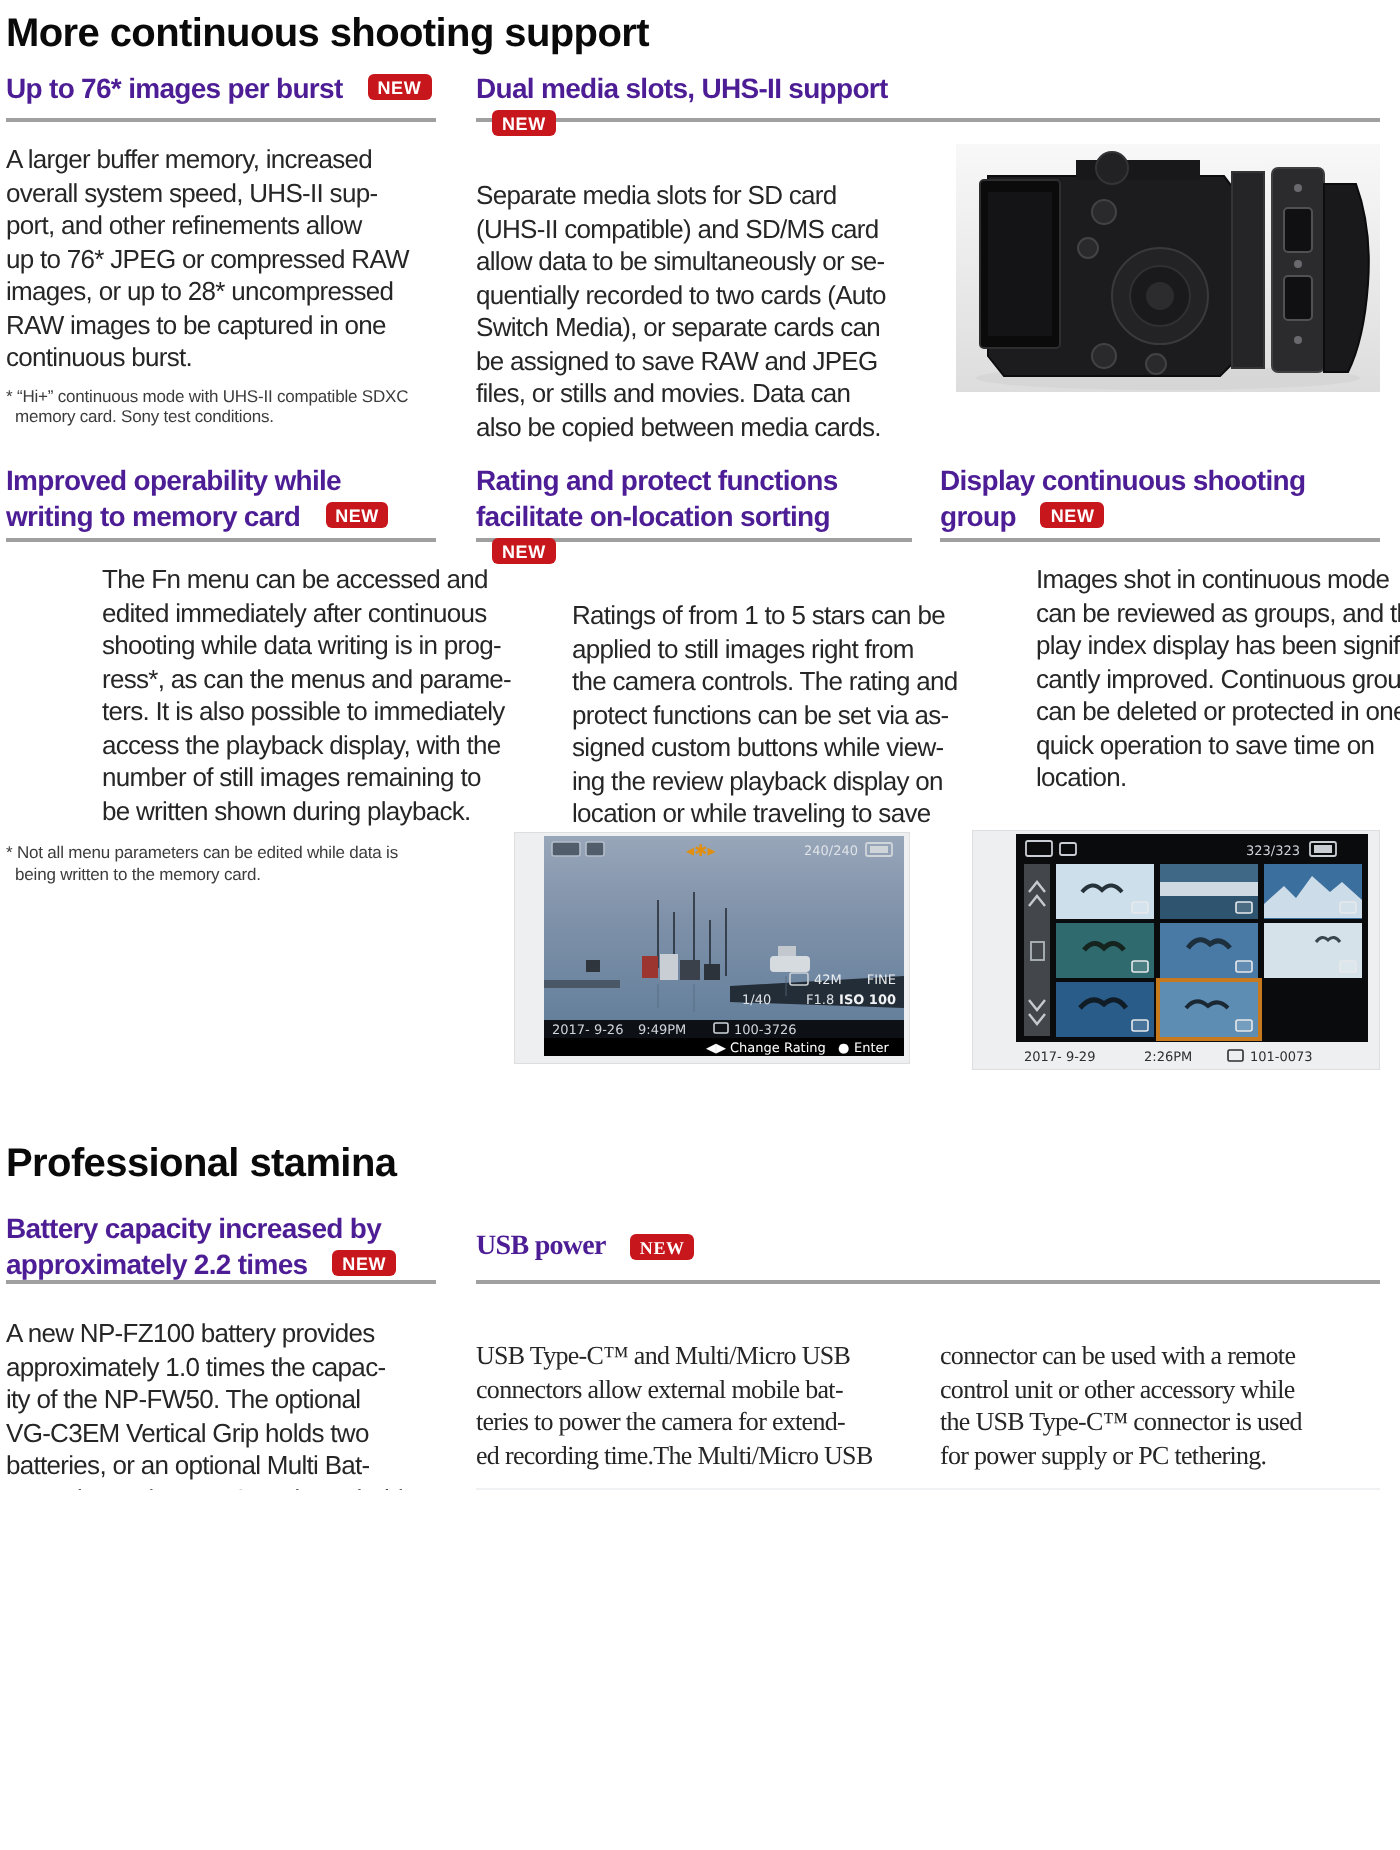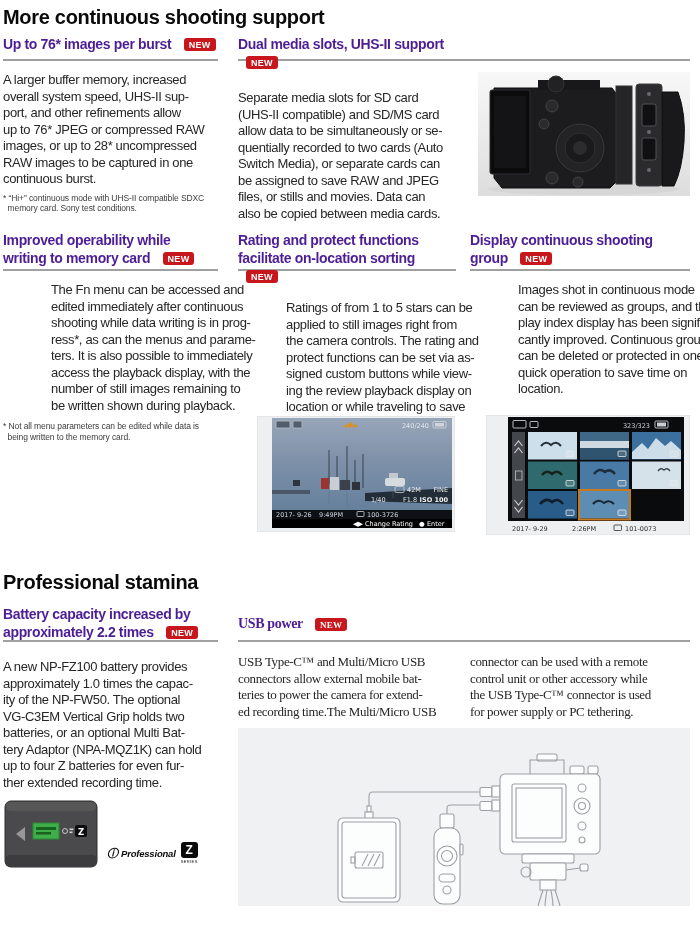--- a/index.html
+++ b/index.html
@@ -1,36 +1,36 @@
 <!DOCTYPE html>
 <html><head>
 <meta charset="utf-8">
 <style>
   html,body { margin:0; padding:0; background:#ffffff; }
-  .page { position:relative; width:700px; height:925px; overflow:hidden; background:#ffffff;
+  .page { position:relative; width:700px; height:745px; overflow:hidden; background:#ffffff;
           font-family:"Liberation Sans", sans-serif; color:#222; }
   .sec-title { position:absolute; margin:0; font-size:20px; line-height:22px; font-weight:bold;
                color:#0a0a0a; letter-spacing:-0.3px; white-space:pre; }
   .feat { position:absolute; }
   .fhead h2 { display:inline; margin:0; font-size:14px; line-height:16px; font-weight:bold;
               color:#4c1d95; letter-spacing:-0.35px; white-space:pre; vertical-align:top; }
   .badge { display:inline-block; background:#c8161d; color:#fff; font-size:9px; font-weight:bold;
            padding:2px 5px 1px 5px; border-radius:3px; margin-left:8px; letter-spacing:0.3px;
            vertical-align:2px; }
   .rule { position:absolute; height:2px; background:#a0a0a0; }
   .body { margin:0; font-size:13px; line-height:16.5px; letter-spacing:-0.35px; white-space:pre;
           color:#262626; }
   .foot { margin:0; font-size:8.5px; line-height:10.5px; letter-spacing:-0.1px; white-space:pre;
           color:#3c3c3c; }
   .row1 .body { margin-top:18px; }
   .row1 .foot { margin-top:5px; }
   .row2 .body { margin-top:14px;margin-left:48px; }
   .row2 .foot { margin-top:7px; }
   .f-batt .body { margin-top:17px; }
-  .f-usb .cols { display:flex; gap:14px; margin-top:20px; }
+  .f-usb .cols { display:flex; gap:14px; margin-top:36px; }
   .f-usb .cols .body { width:218px; }
   .illo-wrap { margin-top:8px; }
   .batt-row { display:flex; align-items:flex-end; gap:8px; margin-top:8px; }
   .il-logo { display:flex; align-items:center; gap:3px; padding-bottom:5px; }
   .il-mark { font-size:11px; font-weight:bold; font-style:italic; color:#0a0a0a; }
   .il-brand { font-size:9.5px; font-weight:bold; font-style:italic; letter-spacing:-0.2px; color:#0a0a0a; }
   .il-zbox { display:flex; flex-direction:column; align-items:center; margin-left:2px; }
   .il-z { width:17px; height:16px; background:#0a0a0a; border-radius:3px; color:#fff;
           font-weight:bold; font-size:12px; line-height:16px; text-align:center; }
   .il-series { font-size:4px; letter-spacing:0.4px; color:#0a0a0a; margin-top:1px; }

